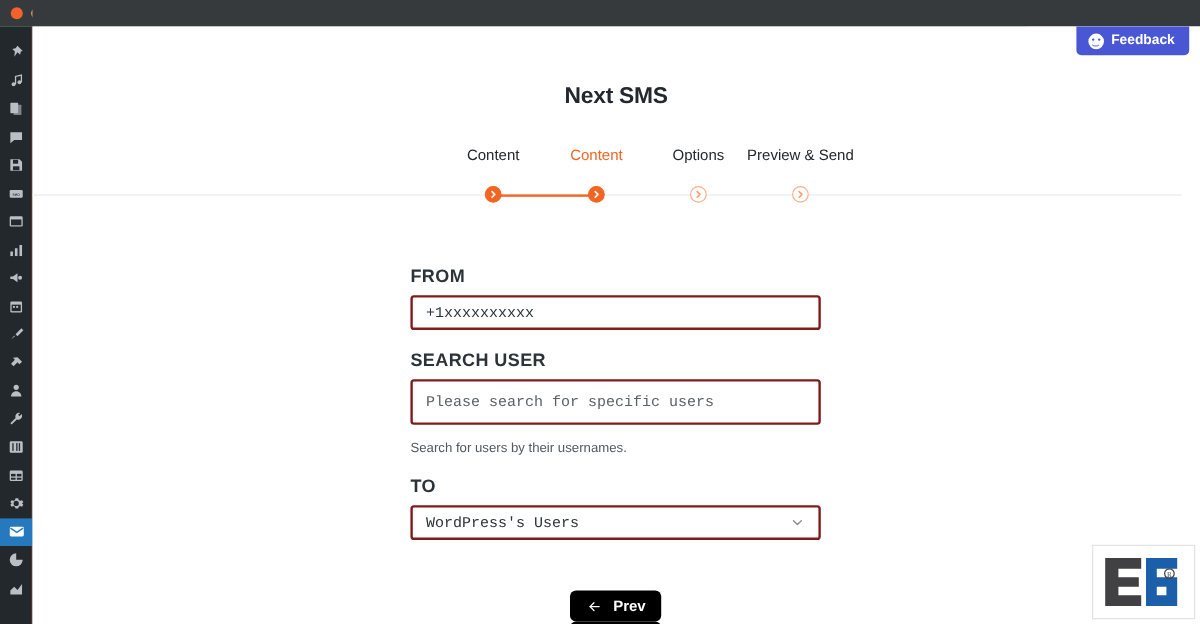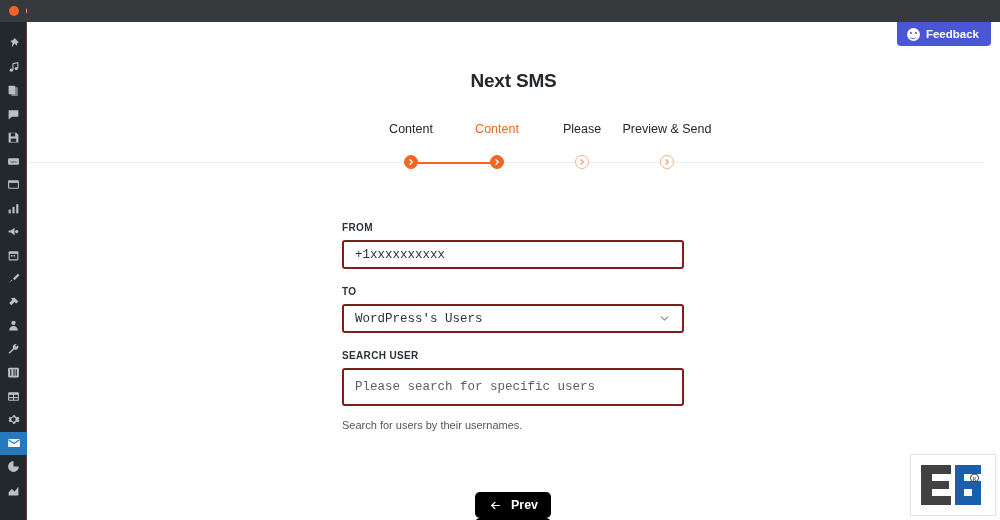--- a/index.html
+++ b/index.html
@@ -145,21 +145,21 @@
     display: flex; align-items: center; justify-content: center;
     cursor: pointer;
   }
   .step-dot.done { background: #f26522; border: 1px solid #f26522; }
   .step-dot.todo { background: #ffffff; border: 1.3px solid #f8b08a; }
   .step-dot svg { display: block; }
 
   
   .form { position: absolute; top: 200px; left: 315px; width: 342px; }
   .field-label {
-    font-size: 10px; font-weight: bold; color: #2c3338;
+    font-size: 15px; font-weight: bold; color: #2c3338;
     letter-spacing: 0.35px; margin-bottom: 7px;
   }
   .text-input, .select-box, .search-box {
     width: 342px;
     border: 2px solid #7f1d1d;
     border-radius: 3px;
     background: #ffffff;
     font-size: 12.5px;
     color: #2c3338;
     font-family: Liberation Mono, monospace;
@@ -393,21 +393,21 @@
       <span>Feedback</span>
     </button>
 
 
     <h1 class="page-title">Next SMS</h1>
 
     <div class="stepper">
       <div class="step-labels" id="step-labels">
           <div class="step-label" style="left: 384px;">Content</div>
           <div class="step-label active" style="left: 470px;">Content</div>
-          <div class="step-label" style="left: 555px;">Please</div>
+          <div class="step-label" style="left: 555px;">Options</div>
           <div class="step-label" style="left: 640px;">Preview &amp; Send</div>
         </div>
       <div class="rail"></div>
       <div class="progress-line" id="progress-line" style="left: 384px; width: 86px;"></div>
       <div id="step-dots">
           <div class="step-dot done" style="left: 384px;">
             <svg width="8" height="8" viewBox="0 0 24 24" fill="none" stroke="#ffffff" stroke-width="4" stroke-linecap="round" stroke-linejoin="round">
               <path d="M9 5l7 7-7 7"></path>
             </svg>
           </div>
@@ -430,35 +430,35 @@
     </div>
 
     <form class="form">
 
       <div>
         <div class="field-label">FROM</div>
         <input class="text-input" type="text" placeholder="+1xxxxxxxxxx" style="">
       </div>
 
       <div class="mt-field">
+        <div class="field-label">SEARCH USER</div>
+        <textarea class="search-box" placeholder="Please search for specific users" style=""></textarea>
+        <div class="help-text">Search for users by their usernames.</div>
+      </div>
+
+      <div class="mt-field">
         <div class="field-label">TO</div>
         <div class="select-box">
           <span>WordPress's Users</span>
           <span class="chev">
             <svg width="13" height="13" viewBox="0 0 24 24" fill="none" stroke="currentColor" stroke-width="2.2" stroke-linecap="round" stroke-linejoin="round">
               <path d="M6 9l6 6 6-6"></path>
             </svg>
           </span>
         </div>
-      </div>
-
-      <div class="mt-field">
-        <div class="field-label">SEARCH USER</div>
-        <textarea class="search-box" placeholder="Please search for specific users" style=""></textarea>
-        <div class="help-text">Search for users by their usernames.</div>
       </div>
 
       <div class="nav-row">
         <button class="nav-btn">
           <span>
             <svg width="15" height="13" viewBox="0 0 24 24" fill="none" stroke="#ffffff" stroke-width="2" stroke-linecap="round" stroke-linejoin="round">
               <path d="M19 12H5"></path>
                 <path d="M11 18l-6-6 6-6"></path>
             </svg>
           </span>

